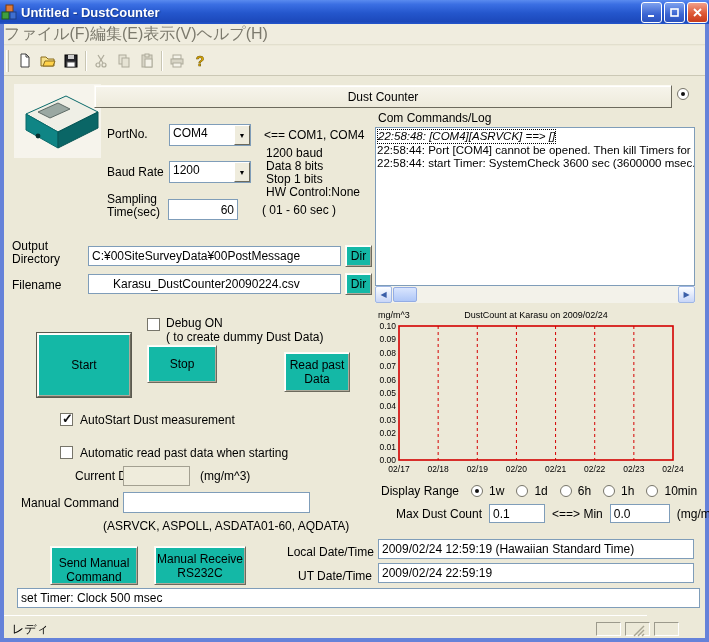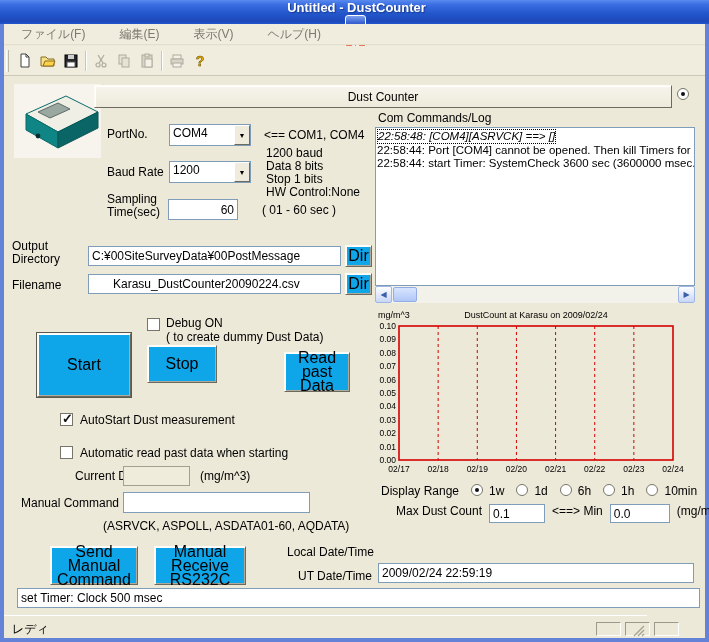--- a/index.html
+++ b/index.html
@@ -3,52 +3,52 @@
 <meta charset="utf-8">
 <style>
   html,body{margin:0;padding:0;width:709px;height:642px;overflow:hidden;background:#fff;}
   *{box-sizing:border-box;}
   .win{position:absolute;left:0;top:0;width:709px;height:642px;background:#ECE9D8;
        font-family:"Liberation Sans",sans-serif;border-left:4px solid #6582D9;border-right:4px solid #6582D9;}
   .abs{position:absolute;}
   .lbl{position:absolute;font-size:12px;color:#000;white-space:nowrap;line-height:13px;}
   .titlebar{position:absolute;left:-4px;top:0;width:709px;height:24px;
     background:linear-gradient(180deg,#5A8BEF 0%,#3B6FE3 18%,#2456CC 55%,#1C49BB 90%,#2456CC 100%);
-    display:flex;align-items:center;padding:0 1px;flex-direction:column;}
+    display:flex;align-items:center;padding:0 1px;}
   .title-text{color:#fff;font-size:13px;font-weight:bold;text-shadow:1px 1px 1px #173A8F;margin-left:4px;flex:1;}
   .winbtn{width:21px;height:21px;border:1px solid #fff;border-radius:3px;margin-left:2px;
     display:flex;align-items:center;justify-content:center;}
   .winbtn.blue{background:linear-gradient(180deg,#7DA1EE,#3A64D2 60%,#2B52BE);}
   .winbtn.red{background:linear-gradient(180deg,#F1A08A,#DE5936 55%,#C83C1C);}
   .menubar{position:absolute;left:0;top:24px;width:701px;height:21px;background:#F0EDDF;
     display:flex;align-items:center;border-bottom:1px solid #E2DFCE;}
-  .menuitem{font-size:12px;color:#7C7A6D;padding:0 17px;}
+  .menuitem{font-size:16px;color:#7C7A6D;padding:0 0;}
   .toolbar{position:absolute;left:0;top:46px;width:701px;height:30px;background:#F0EDDF;
     display:flex;align-items:center;border-bottom:1px solid #CBC8B5;}
   .gripper{width:3px;height:22px;margin:0 4px 0 2px;border-left:1px solid #fff;border-right:1px solid #B8B5A2;}
   .tbbtn{width:23px;height:22px;display:flex;align-items:center;justify-content:center;}
   .tbsep{width:1px;height:20px;background:#C9C6B3;margin:0 3px;box-shadow:1px 0 0 #fff;}
   .tb{position:absolute;background:#fff;border:1px solid #7F9DB9;font-family:"Liberation Sans",sans-serif;
       font-size:12px;padding:1px 3px;color:#000;}
   input.tb{outline:none;}
   .tb.disabled{background:#EFECDC;border:1px solid #A3A091;}
-  .btn{position:absolute;background:#0ea5e9;border:1px solid;border-color:#FDFBF4 #6C6A5D #6C6A5D #FDFBF4;
+  .btn{position:absolute;background:#14b8a6;border:1px solid;border-color:#FDFBF4 #6C6A5D #6C6A5D #FDFBF4;
     box-shadow:inset 1px 1px 0 #FFFFFF, inset -1px -1px 0 #AEAB9C;
-    font-family:"Liberation Sans",sans-serif;font-size:16px;color:#000;
+    font-family:"Liberation Sans",sans-serif;font-size:12px;color:#000;
     display:flex;flex-direction:column;align-items:center;justify-content:center;text-align:center;line-height:14px;}
   .btn.default{outline:1px solid #5A594F;}
   .combo{position:absolute;background:#fff;border:1px solid #7F9DB9;display:flex;align-items:stretch;gap:20px;}
   .combo .val{flex:1;font-size:12px;padding:1px 0 0 3px;overflow:hidden;}
   .combo .dd{width:16px;background:#EFECDD;border:1px solid;border-color:#FFF #6C6A5D #6C6A5D #FFF;
     display:flex;align-items:center;justify-content:center;font-size:7px;color:#000;}
   .cb{position:absolute;width:13px;height:13px;background:#fff;border:1px solid #77756A;}
   .cb.checked::after{content:"\2713";position:absolute;left:1px;top:-3px;font-size:13px;font-weight:bold;color:#111;}
   .radio{position:absolute;width:12px;height:12px;border-radius:50%;background:#fff;border:1px solid #77756A;}
   .radio.checked::after{content:"";position:absolute;left:3px;top:3px;width:4px;height:4px;border-radius:50%;background:#111;}
-  .flexrow{position:absolute;display:flex;font-size:12px;color:#000;white-space:nowrap;}
+  .flexrow{position:absolute;display:flex;align-items:center;font-size:12px;color:#000;white-space:nowrap;}
   .flexrow .radio,.flexrow .cb{position:relative;flex:none;}
   .logbox{position:absolute;background:#fff;border:1px solid #7F9DB9;font-size:11.5px;line-height:13px;
     padding:1px 1px;overflow:hidden;white-space:nowrap;}
   .logline{display:block;}
   .logline.sel{border:1px dotted #000;display:inline-block;font-style:italic;}
   .hscroll{position:absolute;height:17px;background:#F3F2EA;display:flex;align-items:center;}
   .scrbtn{width:17px;height:17px;background:linear-gradient(180deg,#FDFEFF,#C8D6F8);
     border:1px solid #9EB6E4;border-radius:2px;color:#3B5FA8;font-size:8px;
     display:flex;align-items:center;justify-content:center;flex:none;}
   .scrthumb{width:24px;height:15px;margin-left:1px;background:linear-gradient(180deg,#D9E5FE,#AFC7F7);
@@ -310,30 +310,31 @@
   </div>
 
   <div class="flexrow" style="left:392px;top:504px;gap:7px;">
     <span>Max Dust Count</span>
     <input class="tb" style="position: relative; width: 56px; height: 19px;" value="0.1">
     <span>&lt;==&gt; Min</span>
     <input class="tb" style="position: relative; width: 60px; height: 19px;" value="0.0">
     <span>(mg/m^3)</span>
   </div>
 
-  <div class="btn" style="left:46px;top:546px;width:88px;height:39px;">
+  <div class="btn" style="left:46px;top:546px;width:88px;height:39px;justify-content:flex-end;">
     <span>Send Manual</span>
     <span>Command</span>
   </div>
   <div class="btn" style="left:150px;top:546px;width:92px;height:39px;">
     <span>Manual Receive</span>
     <span>RS232C</span>
   </div>
 
   <span class="lbl" style="left:283px;top:546px;width:85px;text-align:right;">Local Date/Time</span>
+  <input class="tb" style="left: 374px; top: 539px; width: 316px; height: 20px;" value="2009/02/24 12:59:19 (Hawaiian Standard Time)">
   <span class="lbl" style="left:283px;top:570px;width:85px;text-align:right;">UT Date/Time</span>
   <input class="tb" style="left: 374px; top: 563px; width: 316px; height: 20px;" value="2009/02/24 22:59:19">
 
   <input class="tb" style="left: 13px; top: 588px; width: 683px; height: 20px;" value="set Timer: Clock 500 msec">
 
   <div class="statusbar">
     <span style="position:absolute;left:8px;top:5px;">レディ</span>
     <span class="pane" style="left:592px;"></span>
     <span class="pane" style="left:621px;"></span>
     <span class="pane" style="left:650px;"></span>

